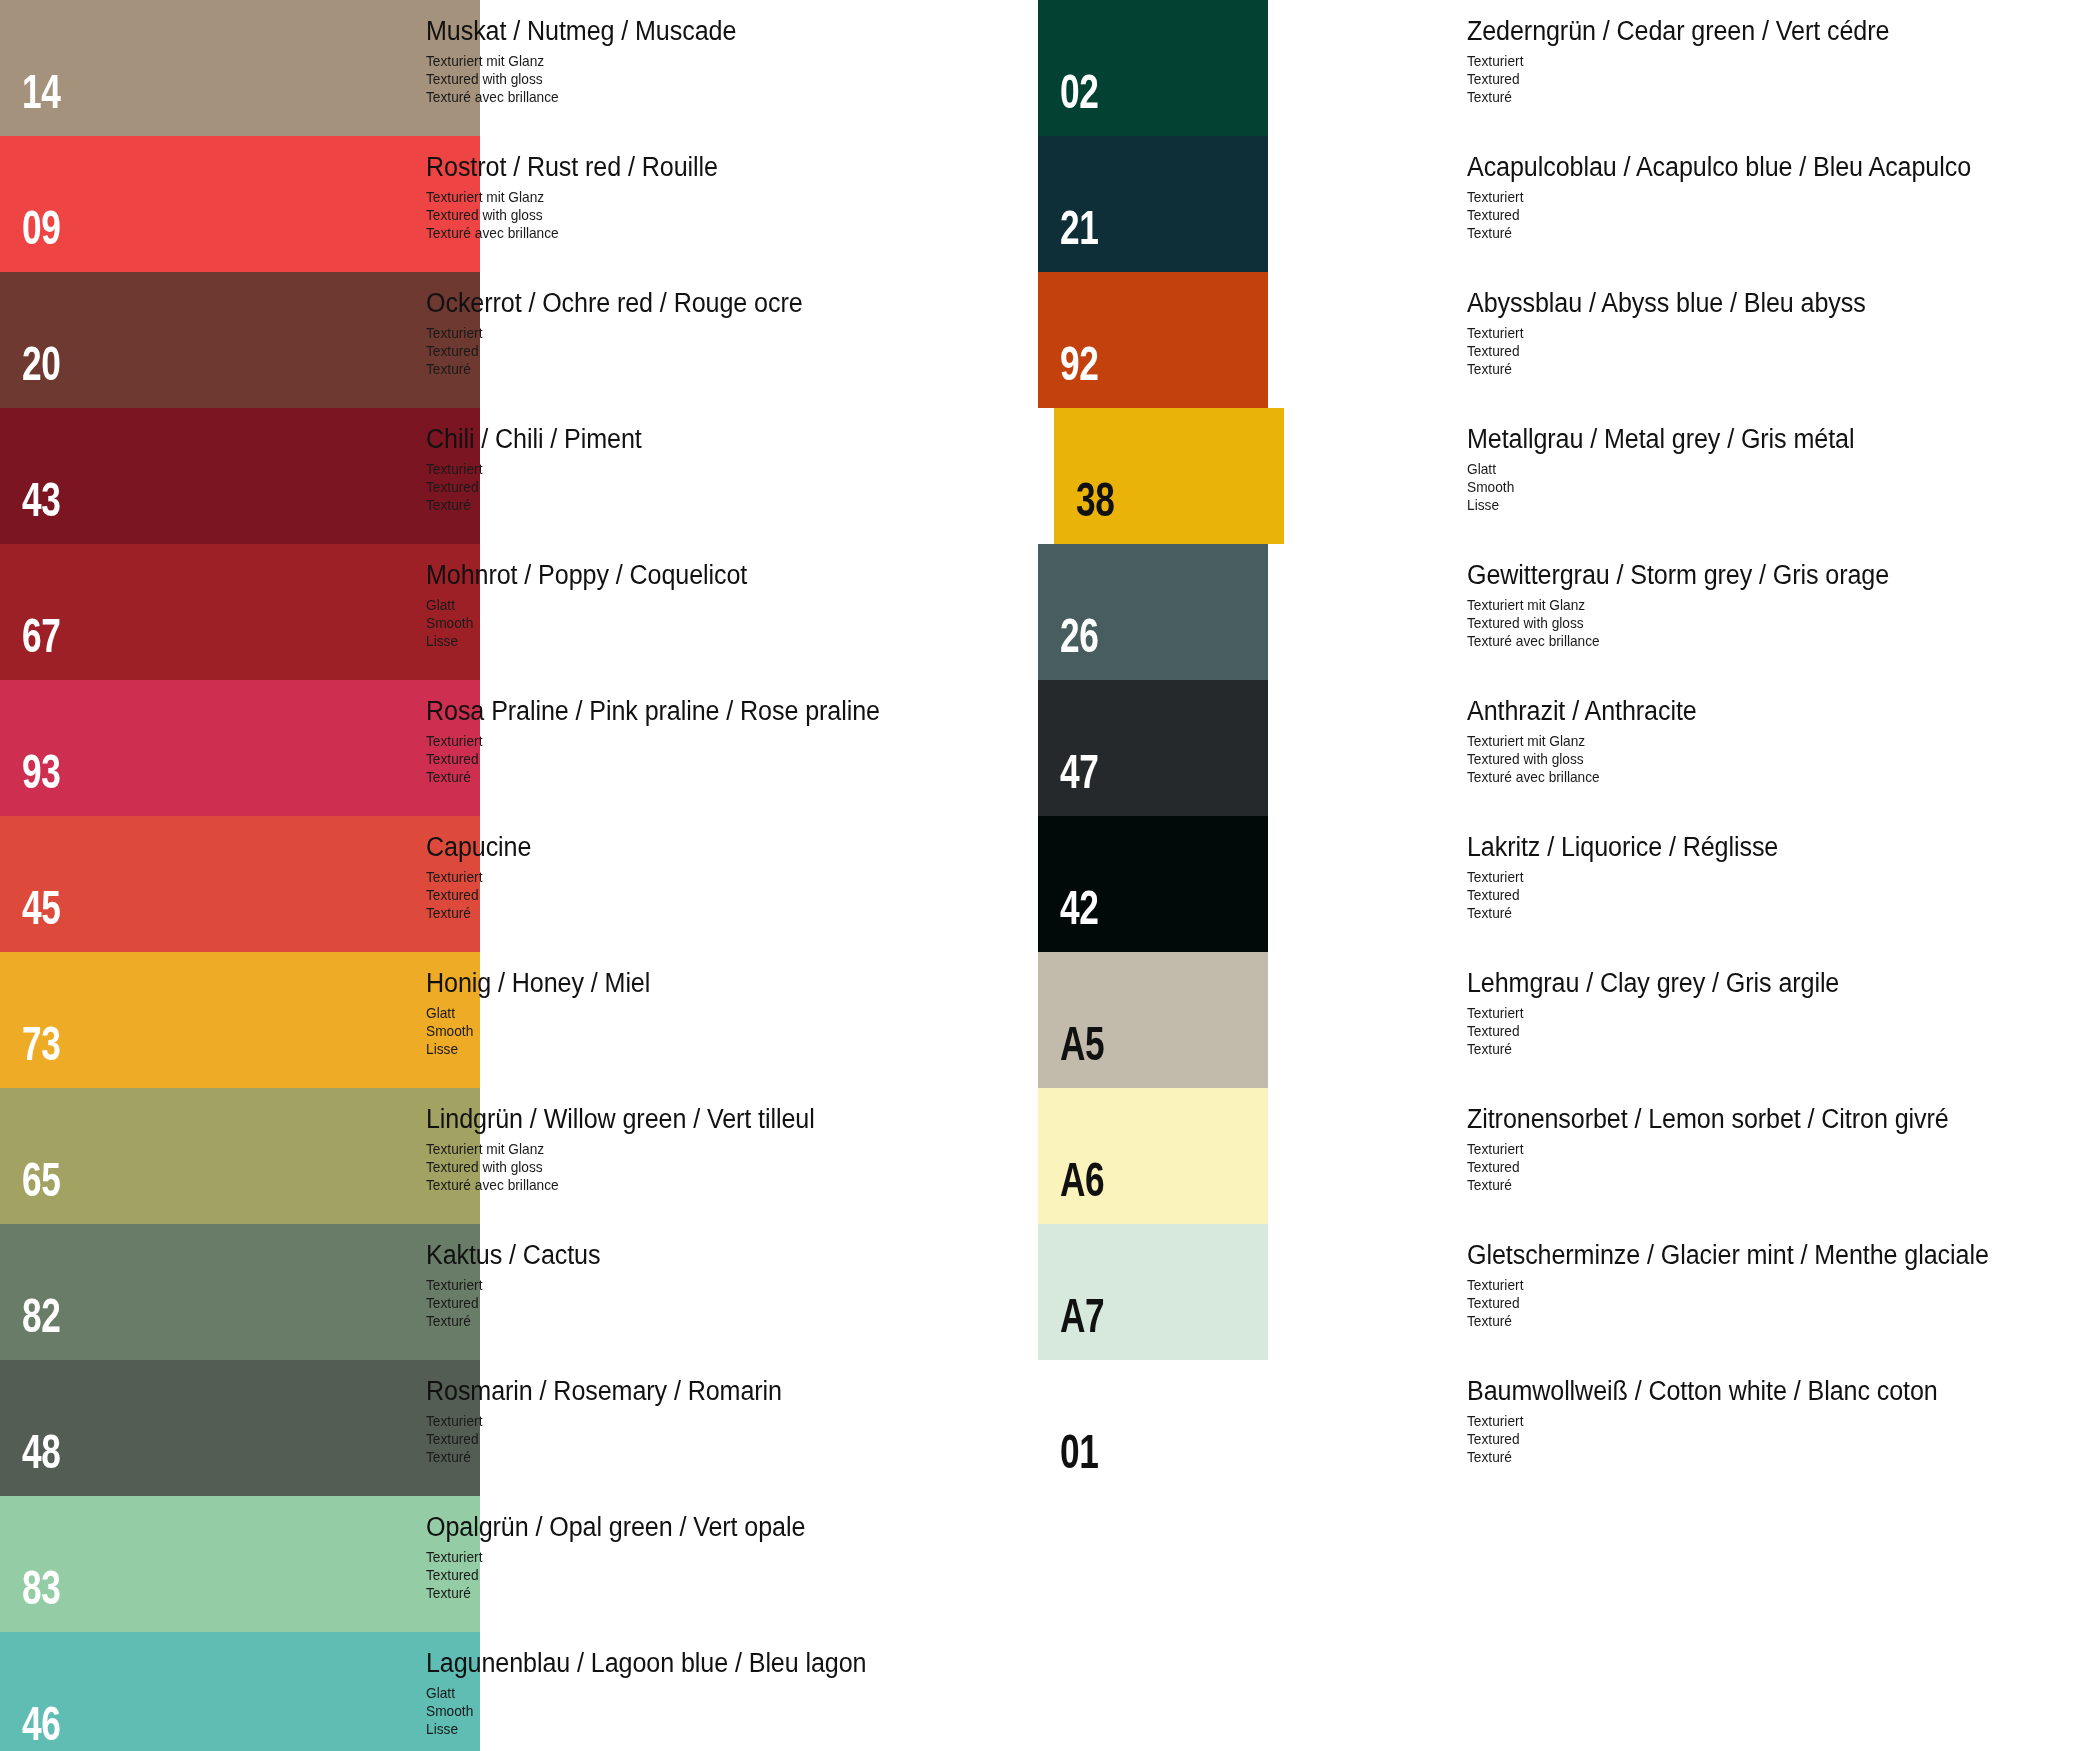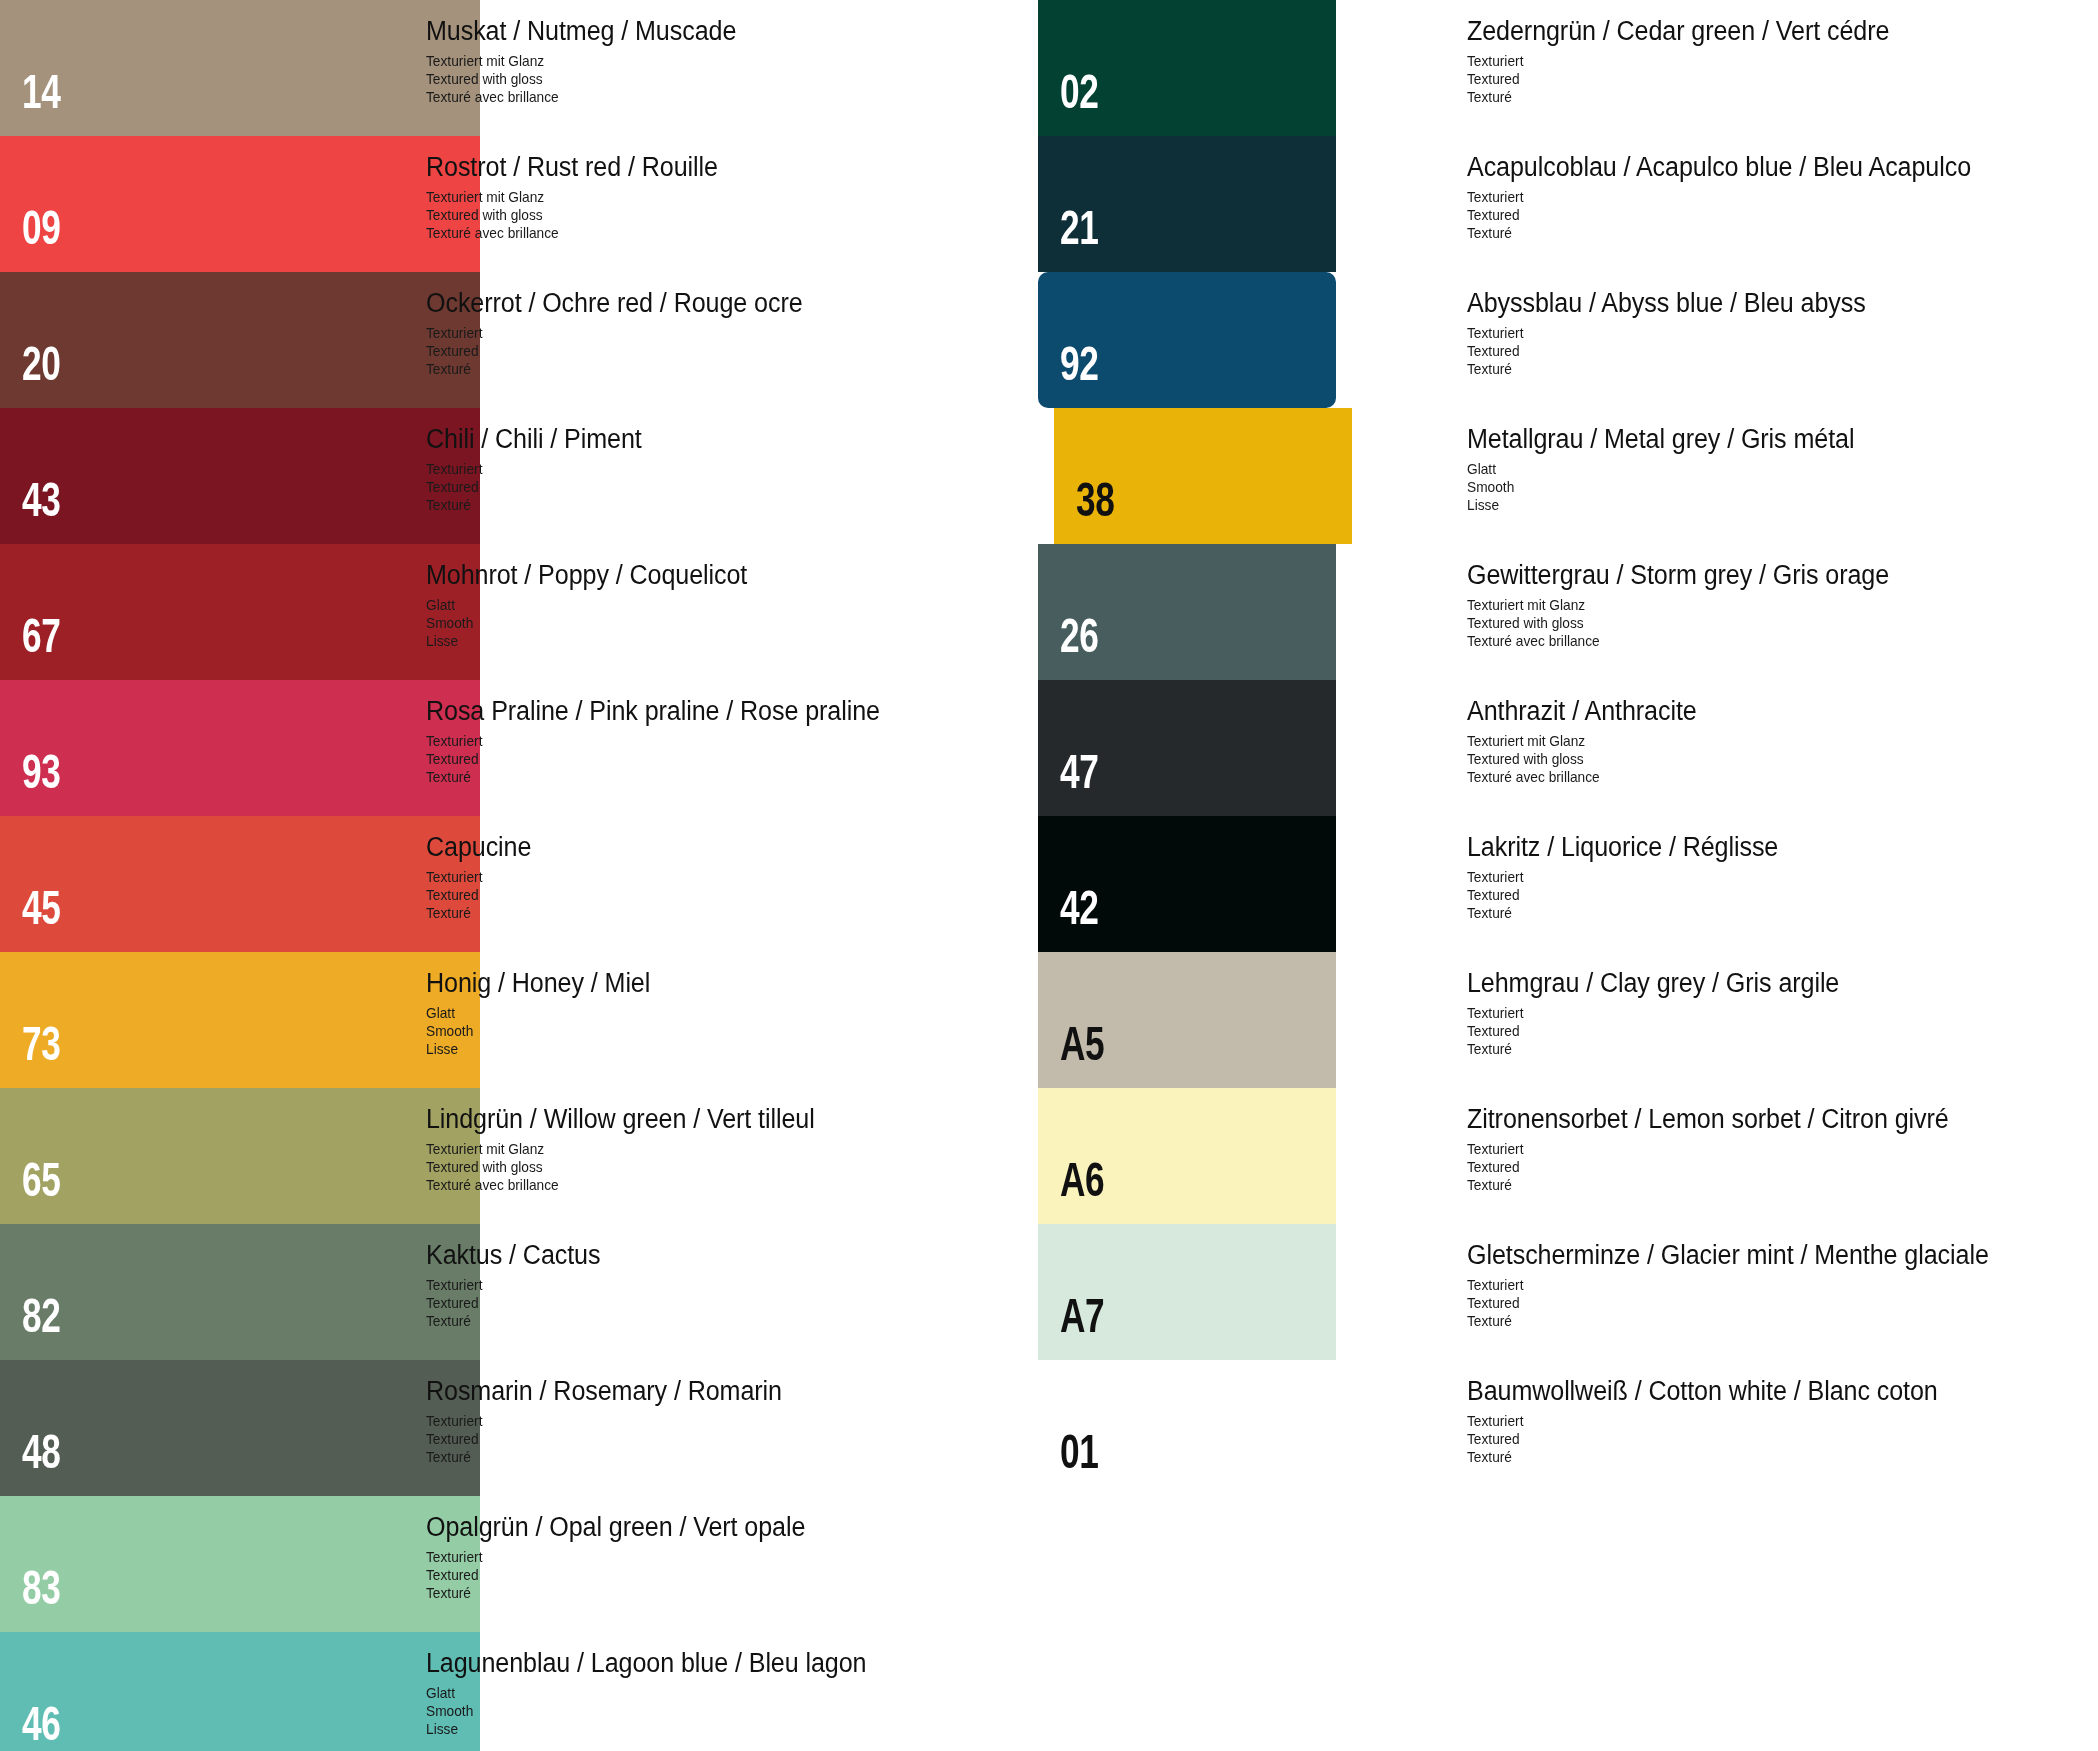--- a/index.html
+++ b/index.html
@@ -76,21 +76,21 @@
     height: 136px;
     width: 100%;
   }
   .row-chip {
     position: absolute;
     top: 0;
     left: 0;
     width: 480px;
     height: 136px;
   }
-  .half-right .row-chip { width: 298px; }
+  .half-right .row-chip { width: 230px; }
   .row-text {
     position: absolute;
     top: 17px;
     left: 426px;
   }
   .half-right .row-text { left: 429px; }
 </style>
 </head>
 <body>
 
@@ -258,21 +258,21 @@
           <span class="chip-code code-light" style="color: rgb(255, 255, 255);">21</span>
         </div>
         <div class="row-text">
           <div class="name">Acapulcoblau / Acapulco blue / Bleu Acapulco</div>
           <div class="finish">Texturiert</div>
           <div class="finish">Textured</div>
           <div class="finish">Texturé</div>
         </div>
       </div>
       <div class="row-abs">
-        <div class="row-chip" style="background: #0c4a6e; border-radius: 10px;">
+        <div class="row-chip" style="background: #c2410c;">
           <span class="chip-code code-light" style="color: rgb(255, 255, 255);">92</span>
         </div>
         <div class="row-text">
           <div class="name">Abyssblau / Abyss blue / Bleu abyss</div>
           <div class="finish">Texturiert</div>
           <div class="finish">Textured</div>
           <div class="finish">Texturé</div>
         </div>
       </div>
       <div class="row-abs">

